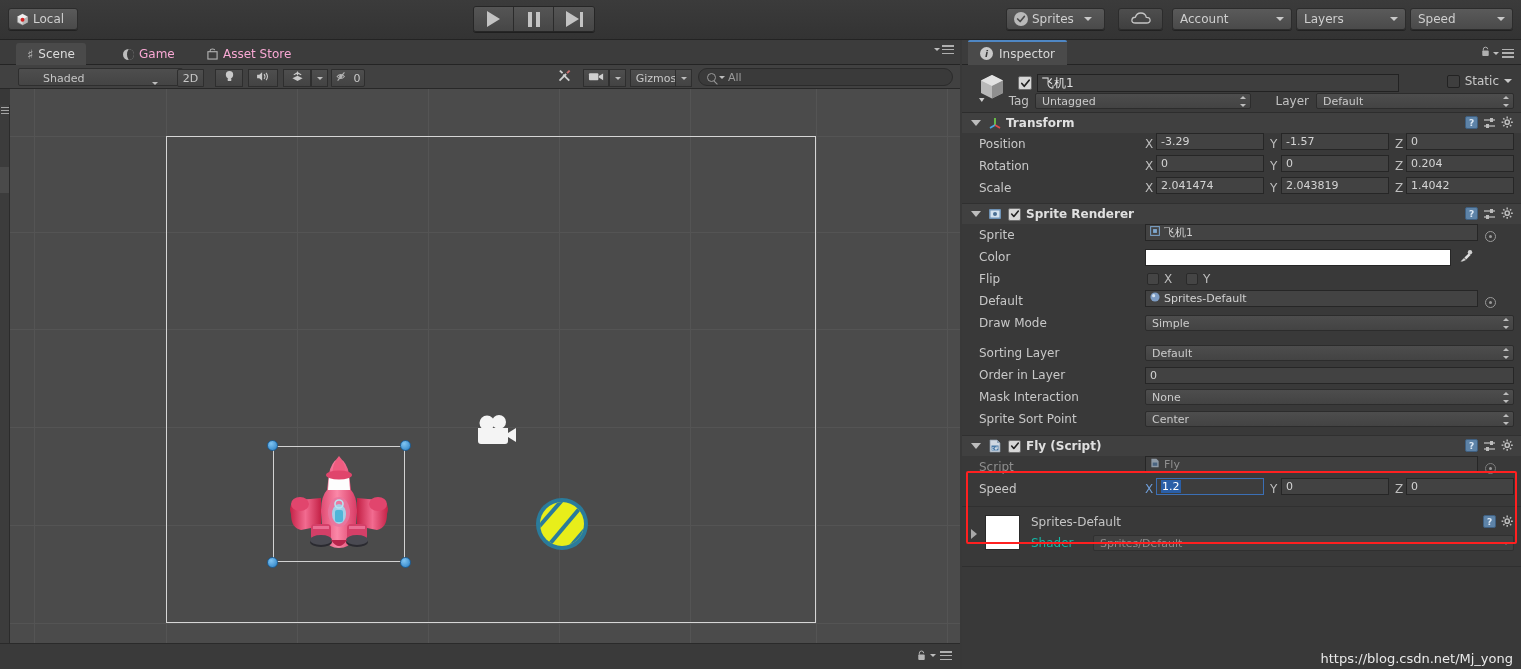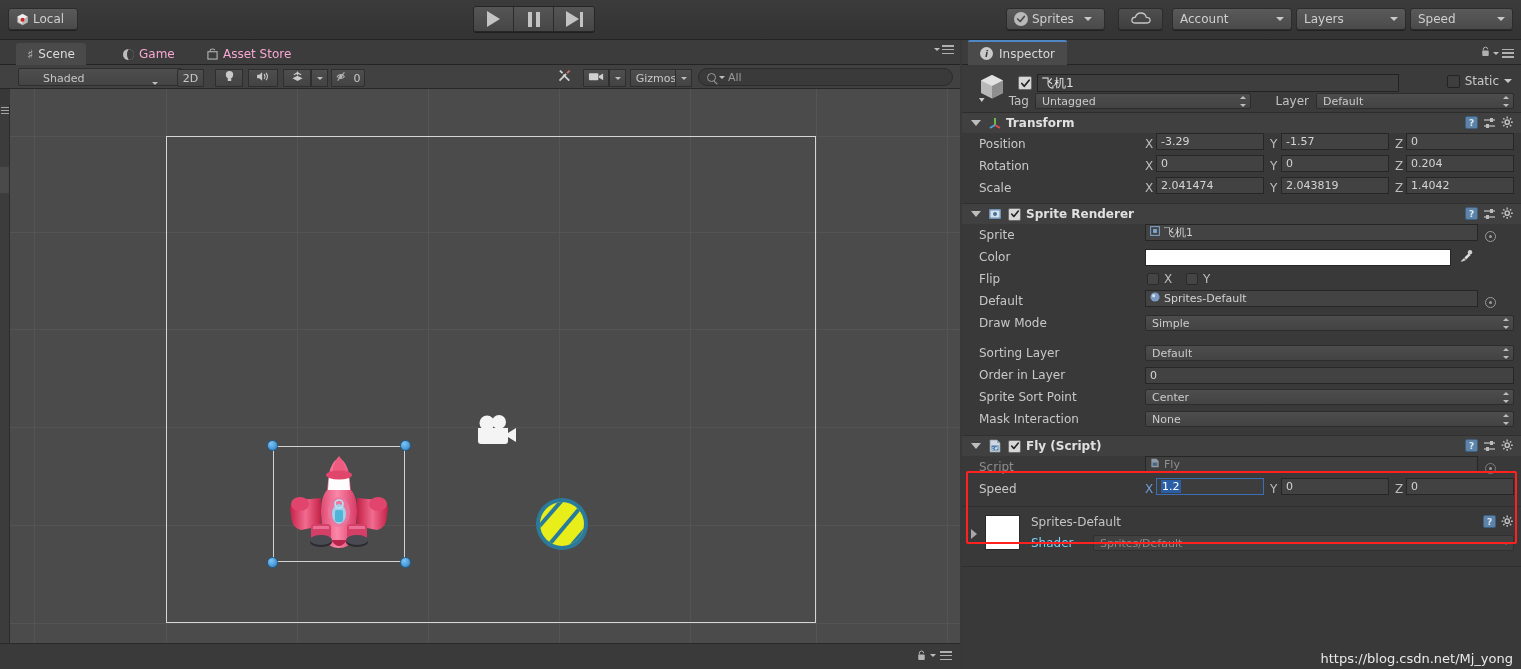--- a/index.html
+++ b/index.html
@@ -883,34 +883,34 @@
         </div>
 
         <div class="row">
           <span class="row-lbl">Order in Layer</span>
           <div class="field" style="left:183px; top:3px; width:369px;">
             <span>0</span>
           </div>
         </div>
 
         <div class="row">
-          <span class="row-lbl">Sprite Sort Point</span>
+          <span class="row-lbl">Mask Interaction</span>
           <div class="dd" style="position:absolute; left:183px; top:3px; width:369px;">
-            <span>Center</span>
+            <span>None</span>
             <span class="updown">
                 <i class="u"></i>
                 <i class="d"></i>
               </span>
           </div>
         </div>
 
         <div class="row">
-          <span class="row-lbl">Mask Interaction</span>
+          <span class="row-lbl">Sprite Sort Point</span>
           <div class="dd" style="position:absolute; left:183px; top:3px; width:369px;">
-            <span>None</span>
+            <span>Center</span>
             <span class="updown">
                 <i class="u"></i>
                 <i class="d"></i>
               </span>
           </div>
         </div>
         <div style="height:5px"></div>
       </div>
 
       <div class="comp" style="position:relative;">
@@ -987,21 +987,21 @@
               <span>0</span>
             </div>
         </div>
         <div style="height:6px"></div>
       </div>
 
       <div style="position:relative; height:64px;">
         <span class="mat-fold"></span>
         <div class="matprev"></div>
         <span style="position:absolute; left:69px; top:8px; font-size:12px; color:#c5c5c5;">Sprites-Default</span>
-        <span style="position:absolute; left:69px; top:29px; font-size:12px; color:#7dd3fc;">Shader</span>
+        <span style="position:absolute; left:69px; top:29px; font-size:12px; color:#14b8a6;">Shader</span>
         <div class="dd" style="position:absolute; left:131px; top:28px; width:421px; background:#414141; border-color:#303030; color:#8d8d8d;">
           <span>Sprites/Default</span>
           <span class="caret-sm" style="border-top-color:#7b7b7b"></span>
         </div>
         <div class="comp-tools" style="top:8px;">
           <span class="help-ico">?</span>
           <span class="gear-ico">
             <svg viewBox="0 0 13 13" width="13" height="13">
               <circle cx="6.2" cy="6.2" r="2.1" fill="none" stroke="#bcbcbc" stroke-width="1.5"></circle>
               <g stroke="#bcbcbc" stroke-width="1.5">

